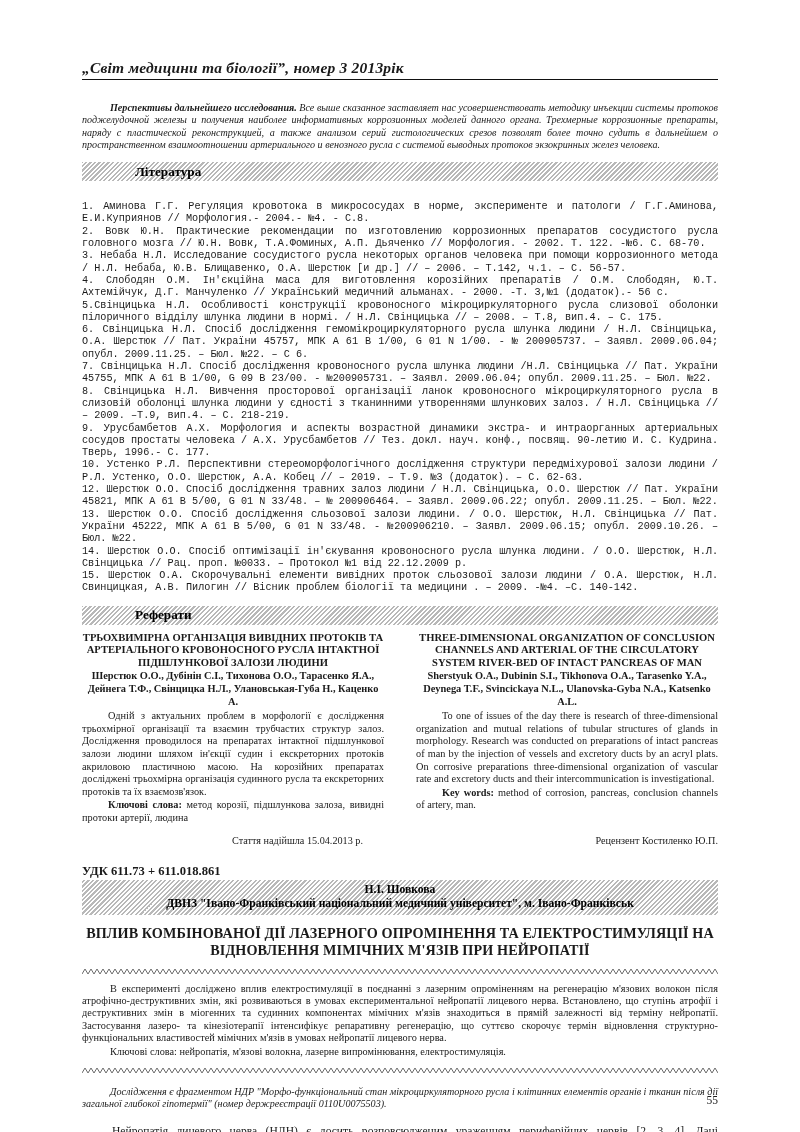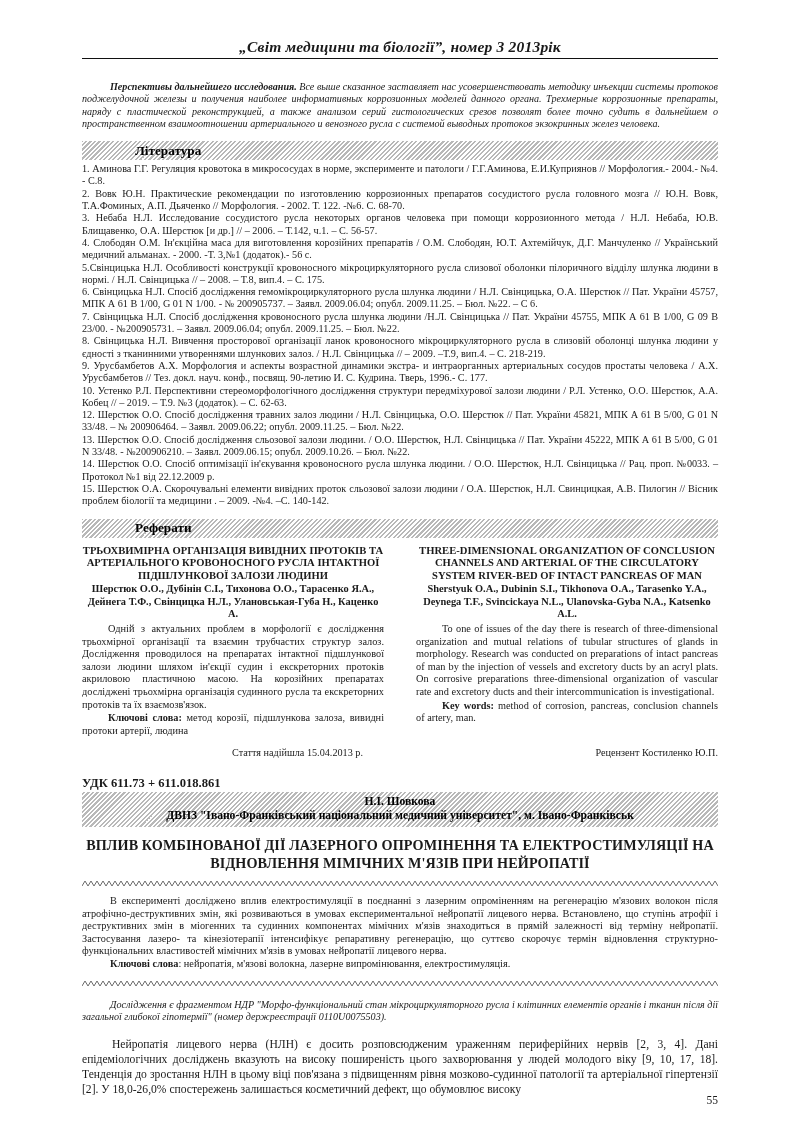--- a/index.html
+++ b/index.html
@@ -24,22 +24,22 @@
   }
   .content {
     position: absolute;
     left: 82px;
     top: 0;
     width: 636px;
   }
 
   
   .runhead {
-    margin-top: 38px;
-    text-align: center;
+    margin-top: 59px;
+    text-align: left;
     font-weight: bold;
     font-style: italic;
     font-size: 15.5px;
     letter-spacing: .2px;
     padding-bottom: 2px;
   }
   .runhead-rule {
     border-bottom: 1.6px solid #111;
     margin-bottom: 0;
   }
@@ -84,21 +84,22 @@
     transform: translateY(-50%);
     font-weight: bold;
     font-size: 13.2px;
     color: #000;
     white-space: nowrap;
     padding-left: 25px;
   }
 
   
   .reflist {
-    margin-top: 3px;
+    margin-top: 20px;
+    font-family: Liberation Mono, monospace;
   }
   .refitem {
     text-align: justify;
     font-size: 10.2px;
     line-height: 12.3px;
     text-indent: 0;
     margin: 0;
   }
 
   
@@ -198,21 +199,21 @@
   .sum-body {
     margin-top: 7px;
   }
   .sum-keys {
     text-indent: 28px;
     text-align: justify;
     font-size: 10.3px;
     line-height: 12.4px;
     margin-top: 1px;
   }
-  .sum-keys b { font-weight: bold; }
+  .sum-keys b { font-weight: normal; }
 
   .funding {
     margin-top: 11px;
     font-style: italic;
     font-size: 10.1px;
     line-height: 12.4px;
     text-align: justify;
     text-indent: 28px;
   }
 

